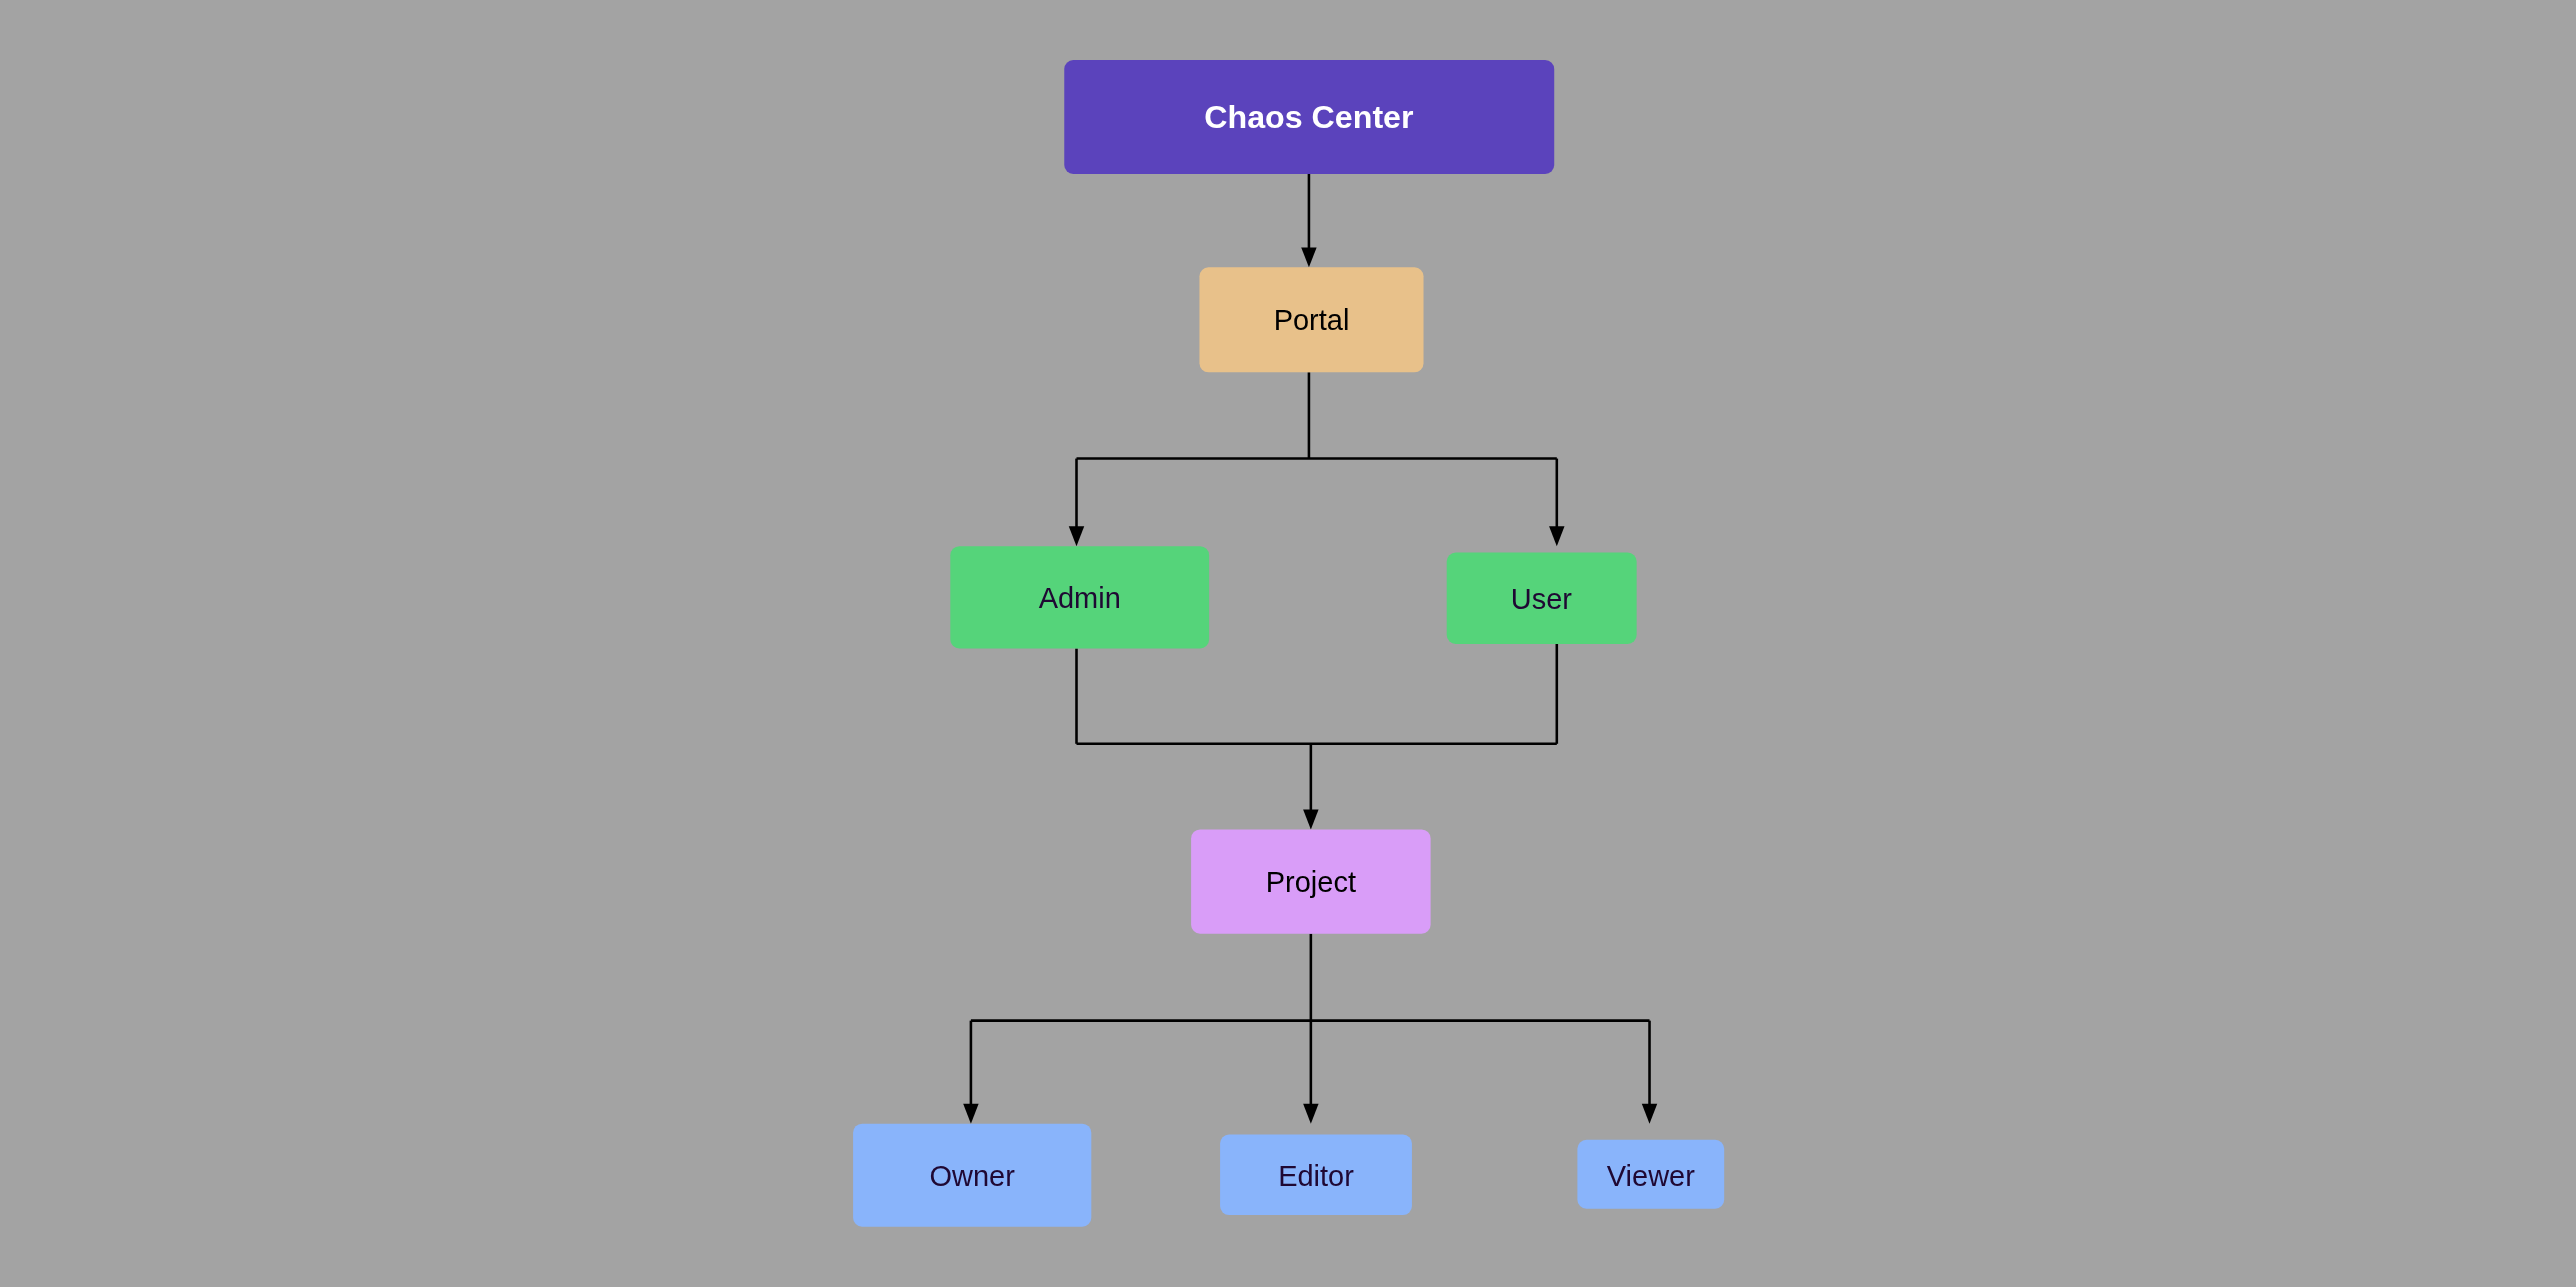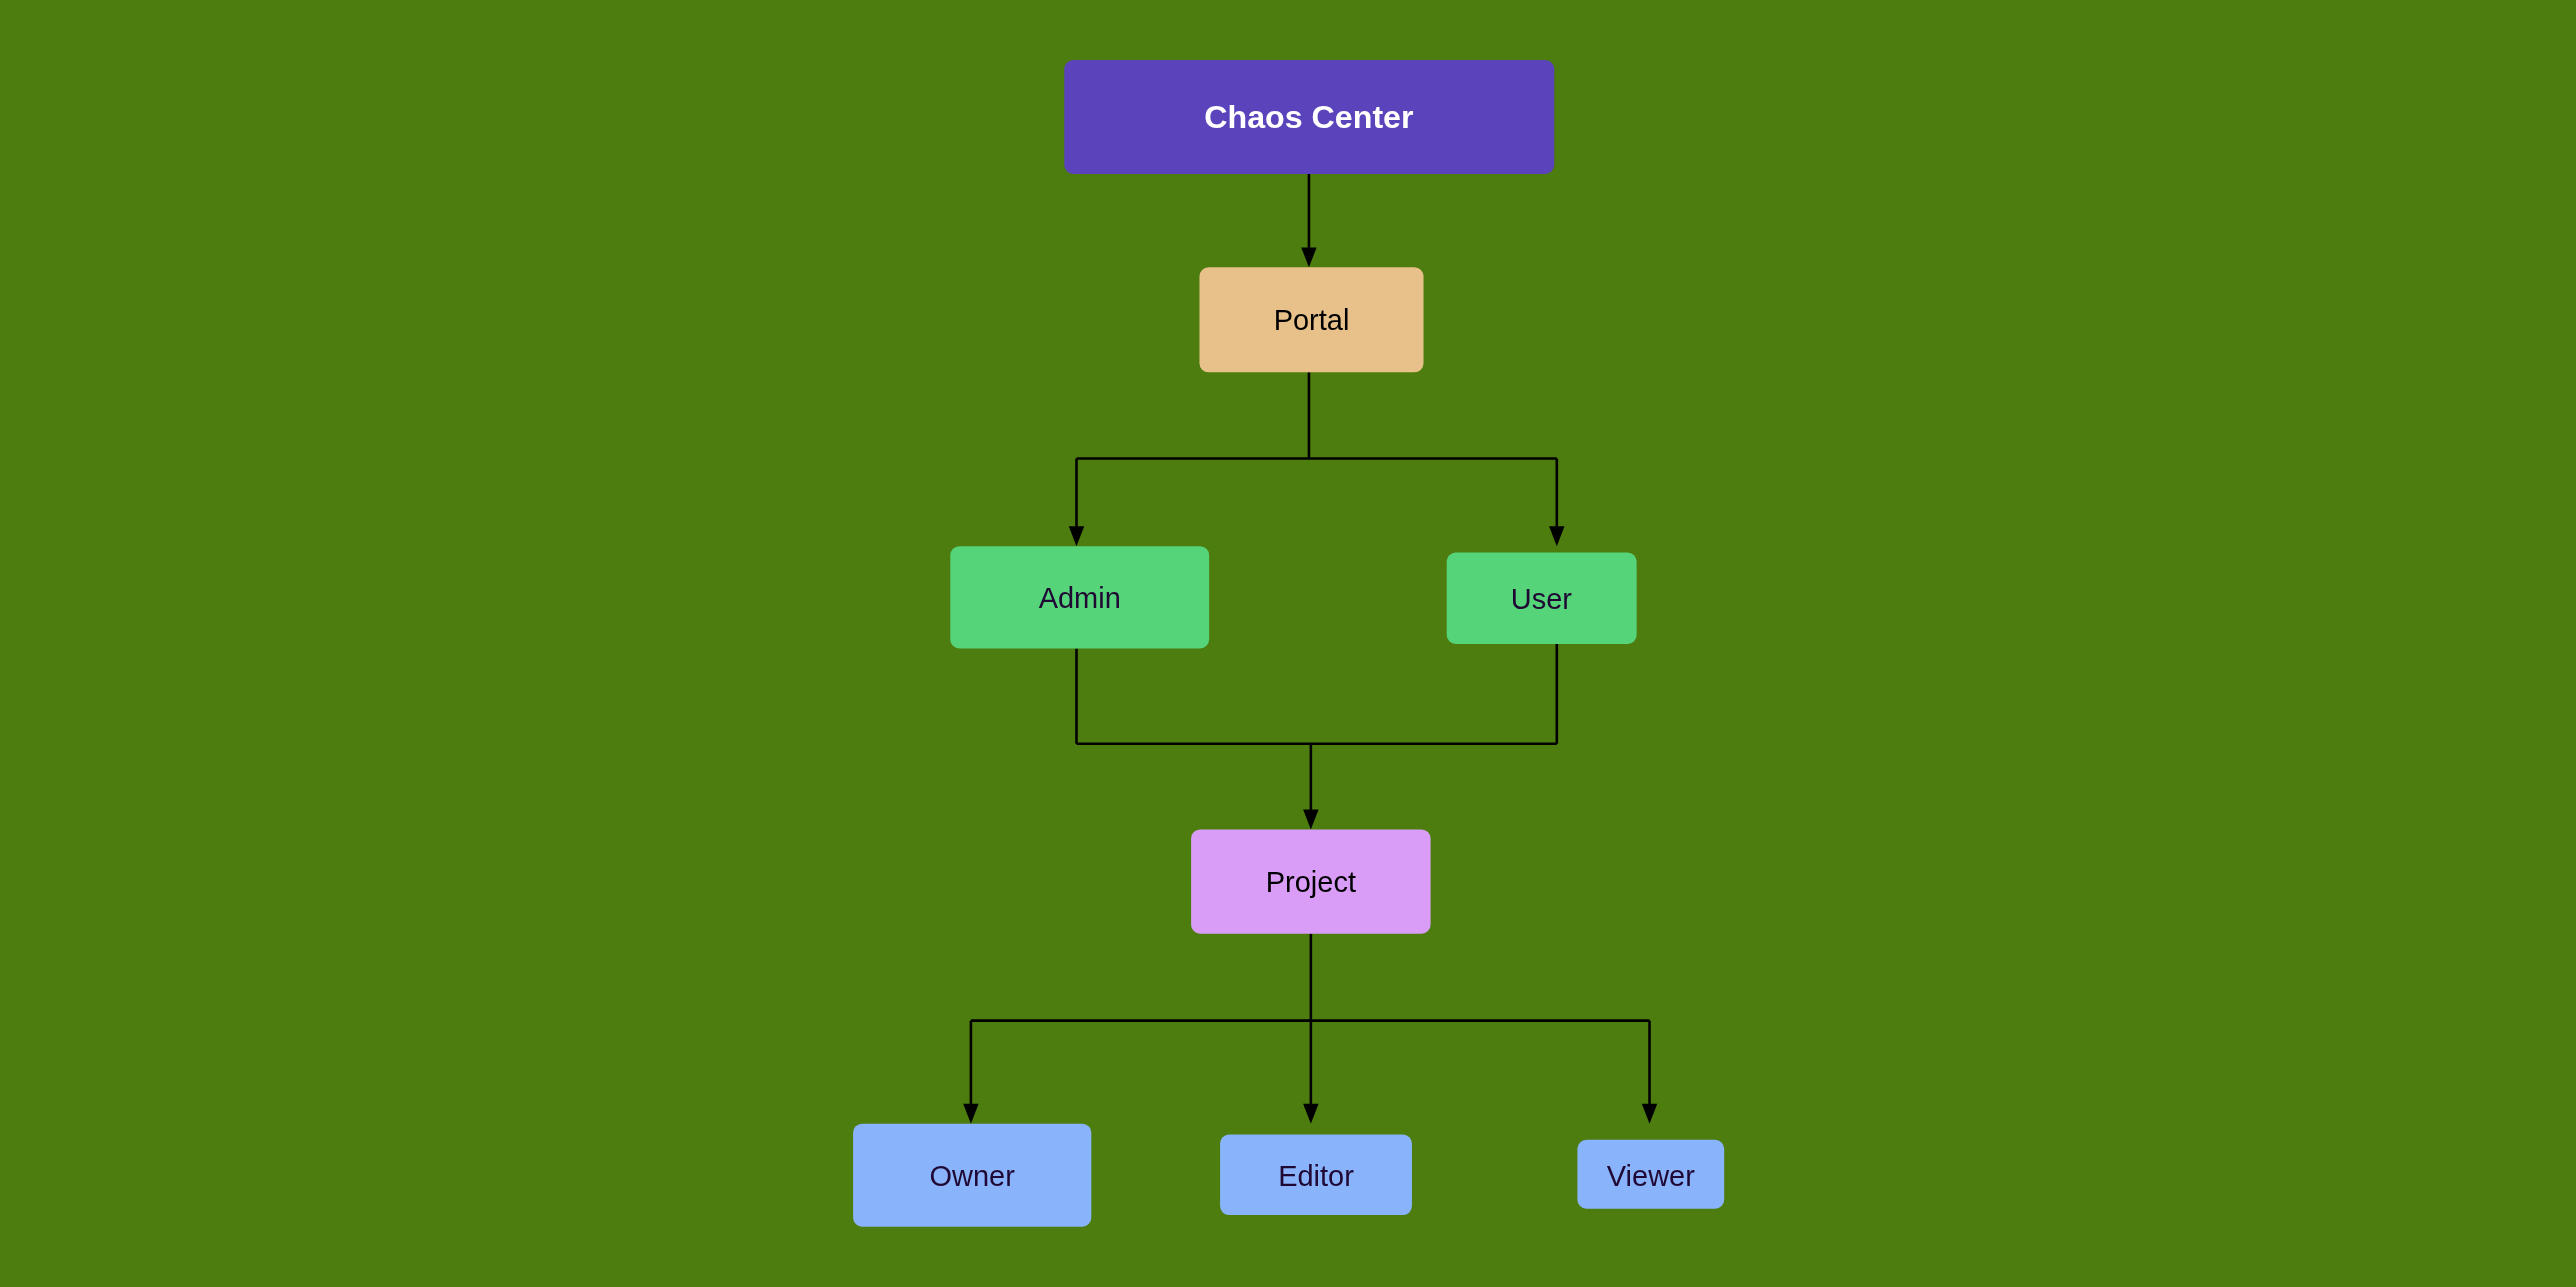--- a/index.html
+++ b/index.html
@@ -37,21 +37,21 @@
     stroke-linejoin: miter;
   }
   .arrow-head {
     fill: #000000;
     stroke: none;
   }
 </style>
 </head>
 <body>
 
-<div id="diagram-root" style="background: #4d7c0f; text-align: right;">
+<div id="diagram-root" style="background: #a3a3a3; text-align: right;">
   <svg id="flow" viewBox="0 0 4001 2000">
 
     <g>
 
       <g>
         <path class="edge-line" d="M 2033 270 L 2033 392" stroke="#000000"></path>
         <polygon class="arrow-head" points="2033,415 2021,384 2045,384" fill="#000000"></polygon>
       </g>
 
       <g>

